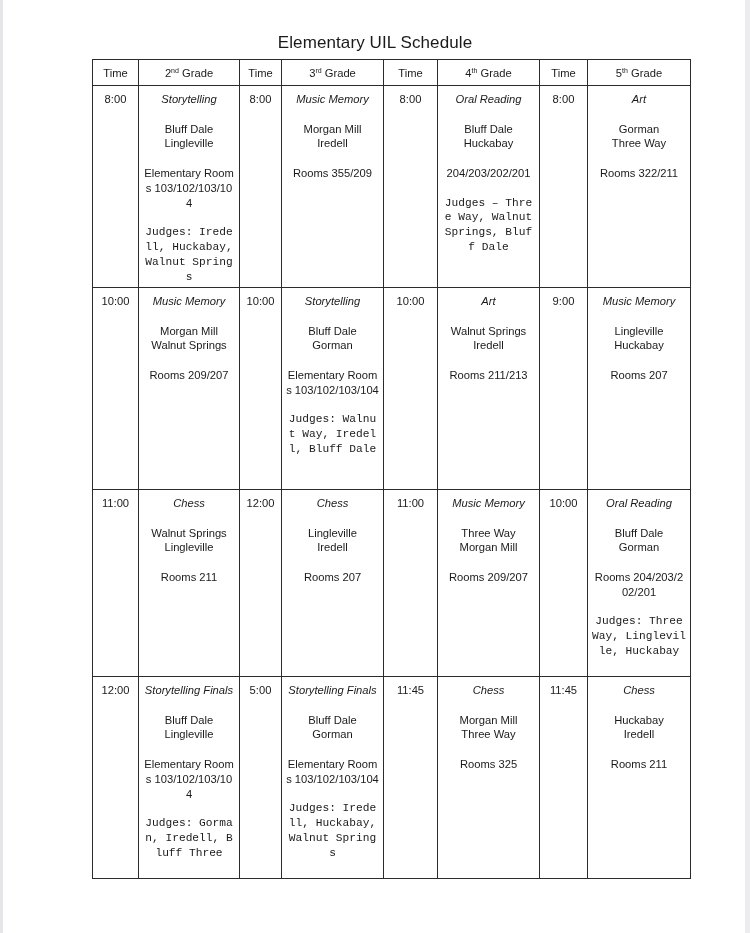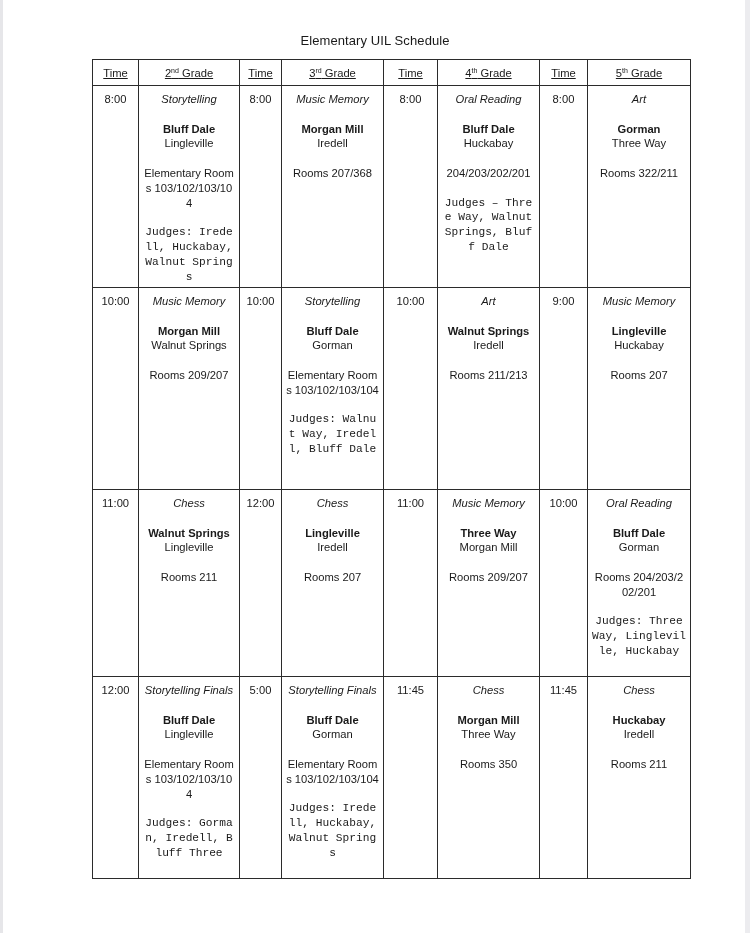--- a/index.html
+++ b/index.html
@@ -4,40 +4,40 @@
 <style>
   html, body { margin: 0; padding: 0; }
   body {
     width: 750px; height: 933px; background: #ffffff; position: relative; overflow: hidden;
     font-family: "Liberation Sans", "DejaVu Sans", sans-serif; color: #1a1a1a;
   }
   .edge-left { position: absolute; left: 0; top: 0; width: 3px; height: 933px; background: #e6e6e9; }
   .edge-right { position: absolute; right: 0; top: 0; width: 5px; height: 933px; background: #ececef; }
   .doc-title {
     position: absolute; left: 0; width: 750px; top: 33px; text-align: center;
-    font-size: 13px; letter-spacing: 0.1px;
+    font-size: 17px; letter-spacing: 0.1px;
   }
   table.schedule {
     position: absolute; left: 92px; top: 59px; border-collapse: collapse; table-layout: fixed;
     font-size: 11.2px; line-height: 14.8px;
   }
   table.schedule td, table.schedule th {
     border: 1.3px solid #2b2b2b; text-align: center; vertical-align: top; padding: 0 4px; font-weight: normal;
     word-break: break-all; overflow-wrap: anywhere;
   }
-  table.schedule th { height: 24px; vertical-align: middle; padding-top: 1px; text-decoration: underline; }
+  table.schedule th { height: 24px; vertical-align: middle; padding-top: 1px; }
   sup { font-size: 7px; vertical-align: 4px; line-height: 0; }
   tr.r1 td { height: 201px; }
   tr.r2 td { height: 201px; }
   tr.r3 td { height: 186px; }
   tr.r4 td { height: 201px; }
   td .inner { padding-top: 6px; }
   .event { display: block; font-style: italic; }
   .gap { display: block; height: 14.8px; }
-  .home { display: block; font-weight: bold; }
+  .home { display: block; font-weight: normal; }
   .away { display: block; }
   .rooms { display: block; }
   .judges { display: block; font-family: Liberation Mono, monospace; }
   .time { display: block; word-break: break-all; }
 </style>
 </head>
 <body>
 
 <div class="edge-left"></div>
 <div class="edge-right"></div>
@@ -91,21 +91,21 @@
             <span class="time">8:00</span>
           </div>
         </td>
         <td>
           <div class="inner">
             <span class="event">Music Memory</span>
             <span class="gap"></span>
             <span class="home">Morgan Mill</span>
             <span class="away">Iredell</span>
             <span class="gap"></span>
-            <span class="rooms">Rooms 207/368</span>
+            <span class="rooms">Rooms 355/209</span>
           </div>
         </td>
         <td>
           <div class="inner">
             <span class="time">8:00</span>
           </div>
         </td>
         <td>
           <div class="inner">
             <span class="event">Oral Reading</span>
@@ -302,21 +302,21 @@
             <span class="time">11:45</span>
           </div>
         </td>
         <td>
           <div class="inner">
             <span class="event">Chess</span>
             <span class="gap"></span>
             <span class="home">Morgan Mill</span>
             <span class="away">Three Way</span>
             <span class="gap"></span>
-            <span class="rooms">Rooms 350</span>
+            <span class="rooms">Rooms 325</span>
           </div>
         </td>
         <td>
           <div class="inner">
             <span class="time">11:45</span>
           </div>
         </td>
         <td>
           <div class="inner">
             <span class="event">Chess</span>

